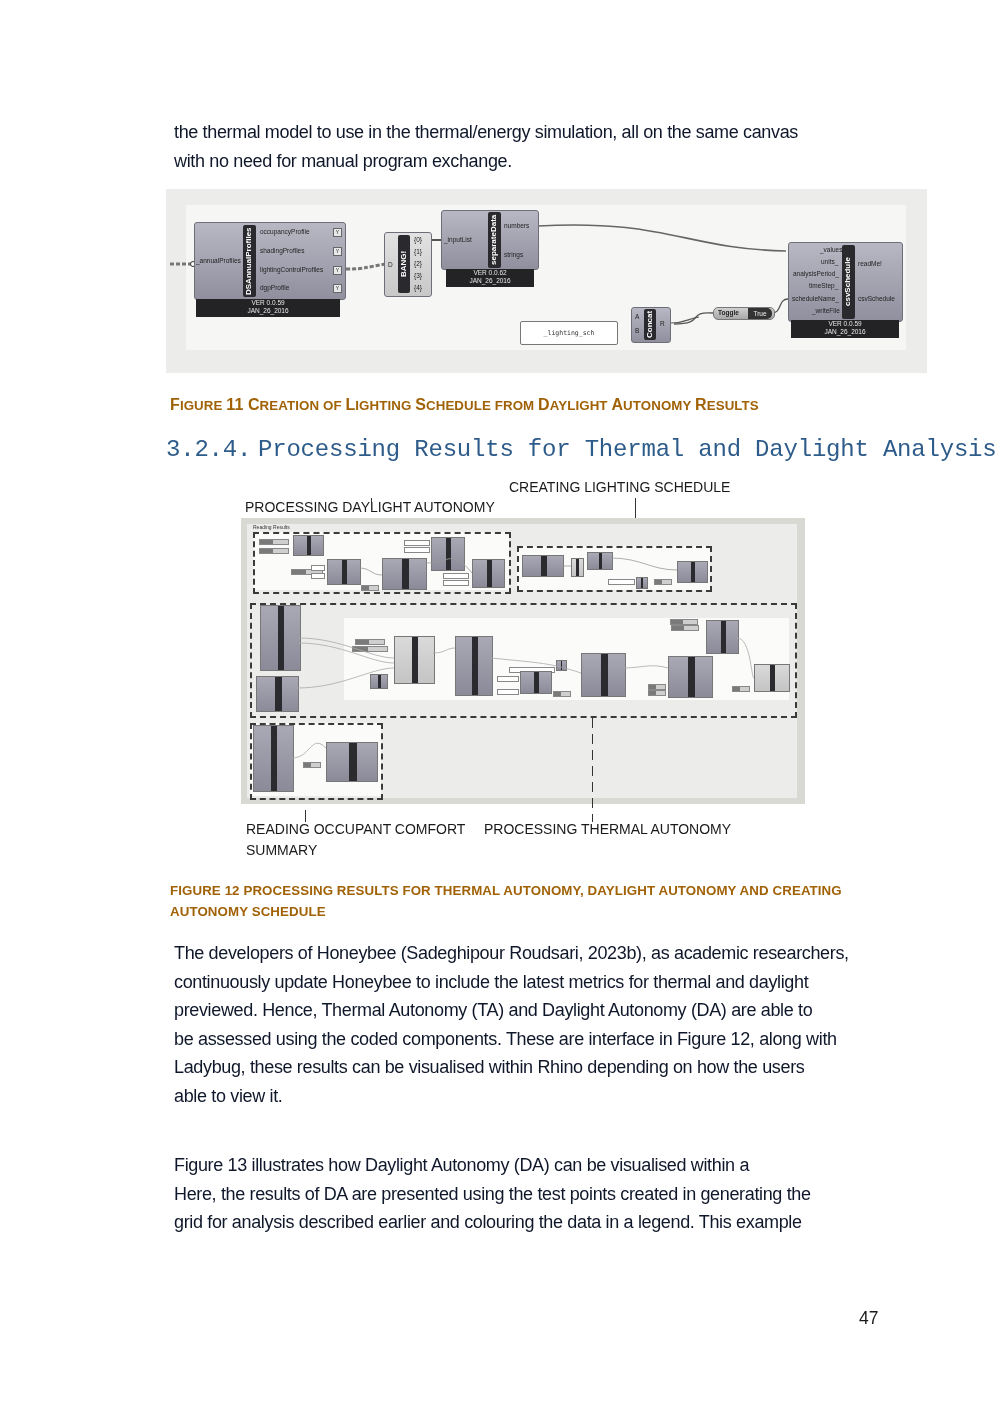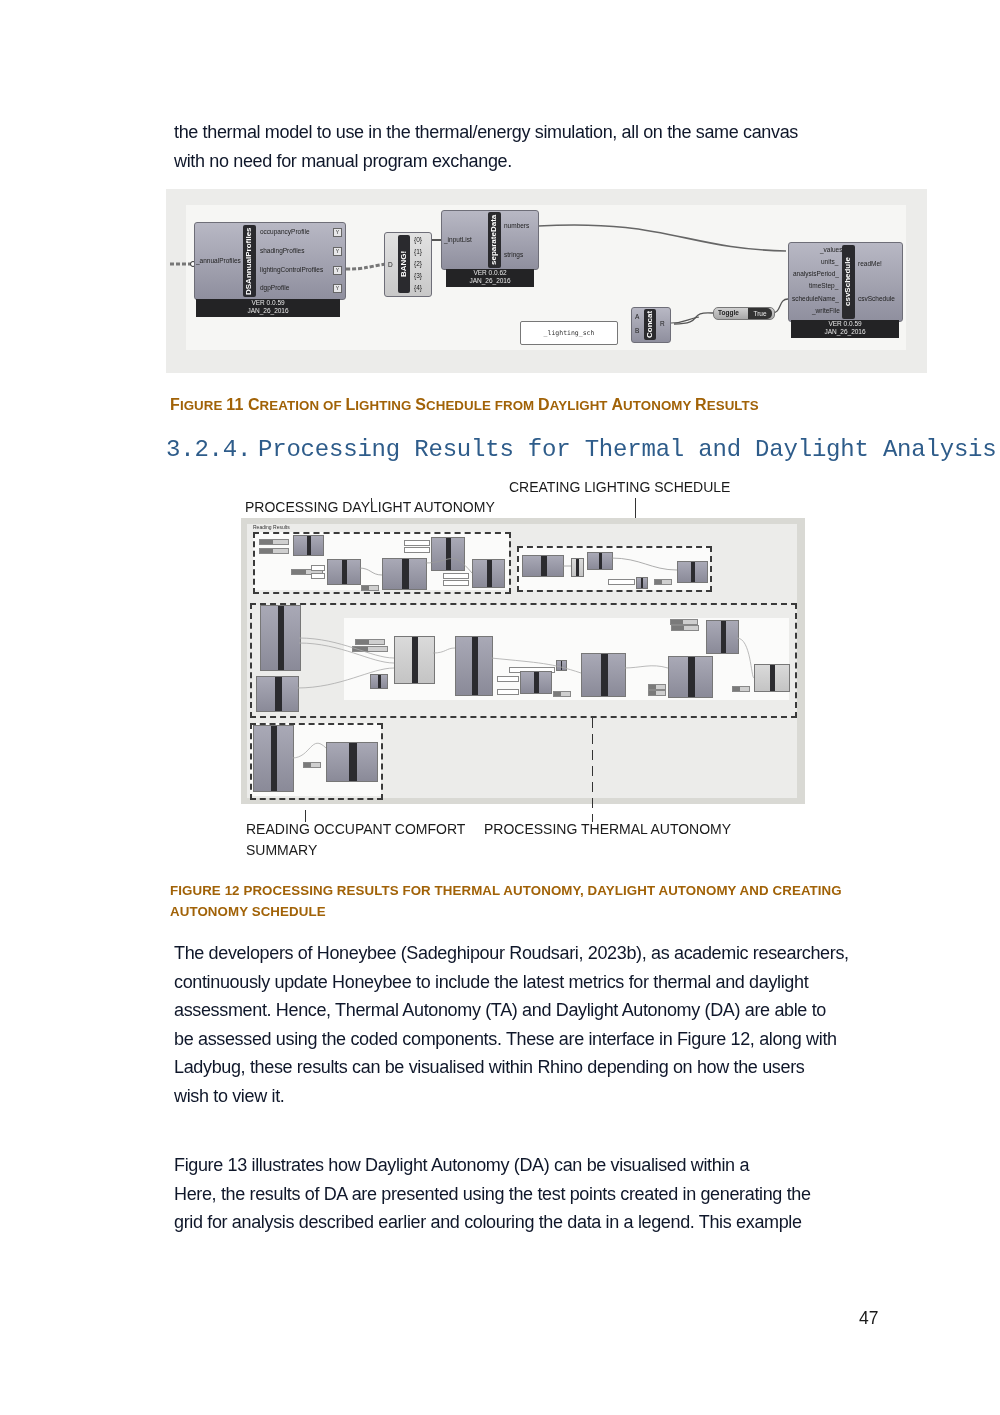--- a/index.html
+++ b/index.html
@@ -302,24 +302,24 @@
 <div class="label" style="left:484px;top:821px;">PROCESSING THERMAL AUTONOMY</div>
 
 <div class="caption" style="top:883px;font-size:13.3px;font-variant:small-caps;">
   <div>FIGURE 12 PROCESSING RESULTS FOR THERMAL AUTONOMY, DAYLIGHT AUTONOMY AND CREATING</div>
   <div style="margin-top:6px;">AUTONOMY SCHEDULE</div>
 </div>
 
 <div class="para" style="top:939px;">
   <span class="ln">The developers of Honeybee (Sadeghipour Roudsari, 2023b), as academic researchers,</span>
   <span class="ln">continuously update Honeybee to include the latest metrics for thermal and daylight</span>
-  <span class="ln">assessment. Hence, Thermal Autonomy (TA) and Daylight Autonomy (DA) are able to</span>
+  <span class="ln">previewed. Hence, Thermal Autonomy (TA) and Daylight Autonomy (DA) are able to</span>
   <span class="ln">be assessed using the coded components. These are interface in Figure 12, along with</span>
   <span class="ln">Ladybug, these results can be visualised within Rhino depending on how the users</span>
-  <span class="ln">wish to view it.</span>
+  <span class="ln">able to view it.</span>
 </div>
 
 <div class="para" style="top:1151px;">
   <span class="ln">Figure 13 illustrates how Daylight Autonomy (DA) can be visualised within a</span>
   <span class="ln">Here, the results of DA are presented using the test points created in generating the</span>
   <span class="ln">grid for analysis described earlier and colouring the data in a legend. This example</span>
 </div>
 
 <div class="pageno">47</div>
 

